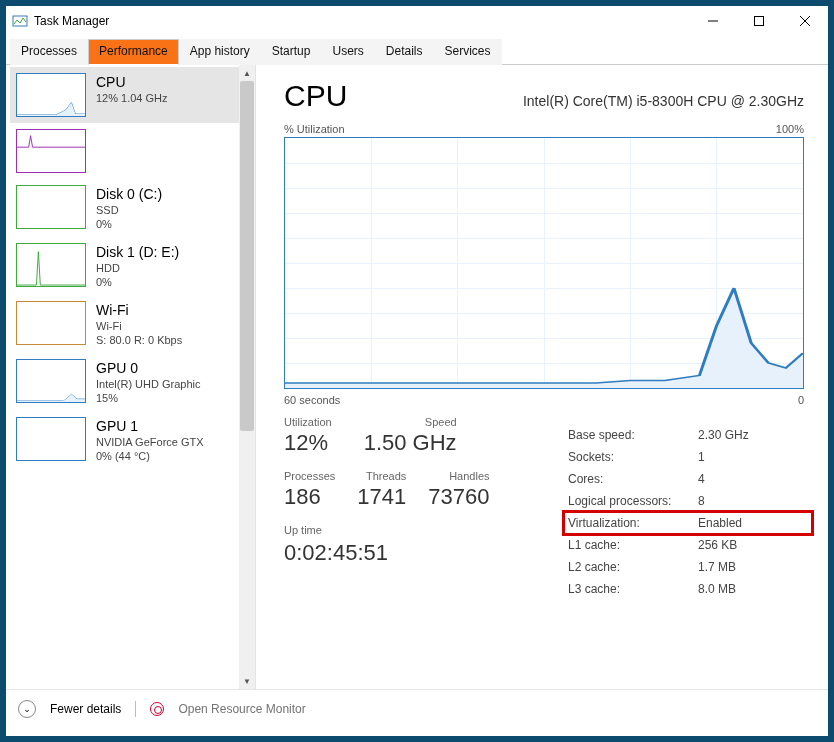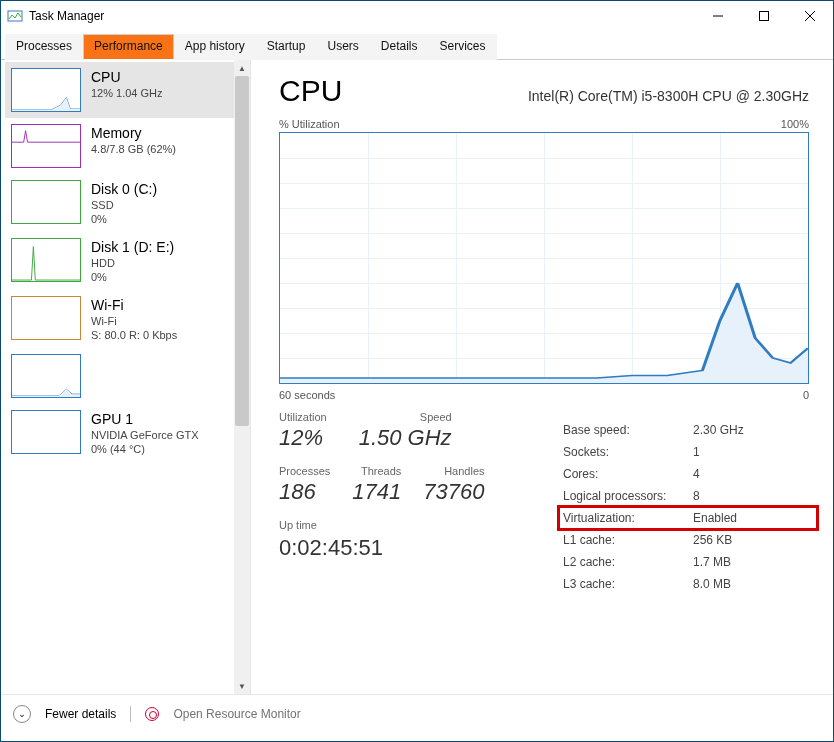--- a/index.html
+++ b/index.html
@@ -1,17 +1,17 @@
 <!DOCTYPE html>
 <html><head>
 <meta charset="utf-8">
 <style>
   * { box-sizing: border-box; margin: 0; padding: 0; font-family: "Segoe UI", Arial, sans-serif; }
   body { background: #fff; width: 834px; height: 742px; overflow: hidden; color: #000; }
-  .window { width: 834px; height: 742px; border: 1px solid #0c4a6e; display: flex; flex-direction: column; background:#fff; }
+  .window { width: 834px; height: 742px; border: 6px solid #0c4a6e; display: flex; flex-direction: column; background:#fff; }
   .titlebar { height: 30px; display: flex; align-items: center; padding: 0 0 0 6px; }
   .titlebar .icon { width: 16px; height: 16px; margin-right: 6px; }
   .titlebar .title { font-size: 12px; flex: 0 0 auto; }
   .titlebar .spacer { flex: 1; }
   .winbtn { width: 46px; height: 30px; display:flex; align-items:center; justify-content:center; font-size:12px; }
   .menubar { display:flex; gap: 2px; padding: 2px 6px; font-size: 12px; }
   .menubar span { padding: 2px 4px; }
   .menubar span u { text-decoration: underline; }
   .tabs { display:flex; border-bottom:1px solid #ccc; padding: 0 4px; margin-top:2px;}
   .tab { font-size:12px; padding:4px 10px 6px 10px; border:1px solid transparent; border-bottom:none; color:#111; position:relative; top:1px; background:#f4f4f4;}
@@ -35,21 +35,21 @@
   .main-header .model { font-size:14px; color:#333; flex:1; text-align:right;}
   .chart-labels { display:flex; justify-content:space-between; font-size:11px; color:#555; margin-top:10px;}
   .big-chart { height:252px; border:1px solid #2f7cc0; margin-top:2px; position:relative; background:#fff;}
   .big-chart .grid div.h{position:absolute; left:0; right:0; border-top:1px solid #e9f2fa;}
   .big-chart .grid div.v{position:absolute; top:0; bottom:0; border-left:1px solid #e9f2fa;}
   .axis-labels {display:flex; justify-content:space-between; font-size:11px; color:#555; margin-top:5px;}
   .stats { display:flex; margin-top:10px; gap:24px;}
   .stats-left { flex:0 0 260px;}
   .row1 {display:flex; gap:32px;}
   .stat h4{font-size:11px; font-weight:400; color:#666;text-align:right;}
-  .stat .val{font-size:22px; color:#333; margin-top:2px;font-style:italic;}
+  .stat .val{font-size:22px; color:#333; margin-top:2px;}
   .row2 {display:flex; gap:22px; margin-top:14px;}
   .uptime-label{font-size:11px; color:#666; margin-top:14px;}
   .uptime-val{font-size:22px; color:#333; margin-top:4px;}
   .spec-table{flex:1; font-size:12px; color:#444; margin-top:8px;}
   .spec-table .srow{display:flex; height:22px; align-items:center;}
   .spec-table .k{flex:0 0 130px;}
   .spec-table .v{flex:1;}
   .highlight{position:relative;}
   .highlight::after{content:""; position:absolute; left:-6px; right:-10px; top:-2px; bottom:-2px; border:3px solid #d40000;}
   .footer { border-top:1px solid #e6e6e6; padding:10px 12px 18px 12px; display:flex; align-items:center; gap:14px; font-size:12px;}
@@ -117,24 +117,20 @@
             <div class="t1">CPU</div>
             <div class="t2">12% 1.04 GHz</div>
           </div>
         </div>
         <div class="side-item">
           <div class="thumb" style="border-color:#9b2fb5">
             <svg class="sparkline" viewBox="0 0 70 44" preserveAspectRatio="none">
                 <polyline points="0,18 12,18 14,6 16,18 70,18" fill="none" stroke="#9b2fb5" stroke-width="1"></polyline>
               </svg>
           </div>
-          <div class="side-text">
-            <div class="t1">Memory</div>
-            <div class="t2">4.8/7.8 GB (62%)</div>
-          </div>
         </div>
         <div class="side-item">
           <div class="thumb" style="border-color:#3fa83f"></div>
           <div class="side-text">
             <div class="t1">Disk 0 (C:)</div>
             <div class="t2">SSD</div>
             <div class="t3">0%</div>
           </div>
         </div>
         <div class="side-item">
@@ -156,20 +152,25 @@
             <div class="t2">Wi-Fi</div>
             <div class="t3">S: 80.0  R: 0 Kbps</div>
           </div>
         </div>
         <div class="side-item">
           <div class="thumb" style="border-color:#2f7cc0">
             <svg class="sparkline" viewBox="0 0 70 44" preserveAspectRatio="none">
                 <polyline points="0,43 48,43 56,36 62,41 70,41" fill="none" stroke="#2f7cc0" stroke-width="1"></polyline>
                 <polygon points="0,43 48,43 56,36 62,41 70,41 70,44 0,44" fill="#e7f1fb"></polygon>
               </svg>
+          </div>
+          <div class="side-text">
+            <div class="t1">GPU 0</div>
+            <div class="t2">Intel(R) UHD Graphic</div>
+            <div class="t3">15%</div>
           </div>
         </div>
         <div class="side-item">
           <div class="thumb" style="border-color:#2f7cc0"></div>
           <div class="side-text">
             <div class="t1">GPU 1</div>
             <div class="t2">NVIDIA GeForce GTX</div>
             <div class="t3">0% (44 °C)</div>
           </div>
         </div>

